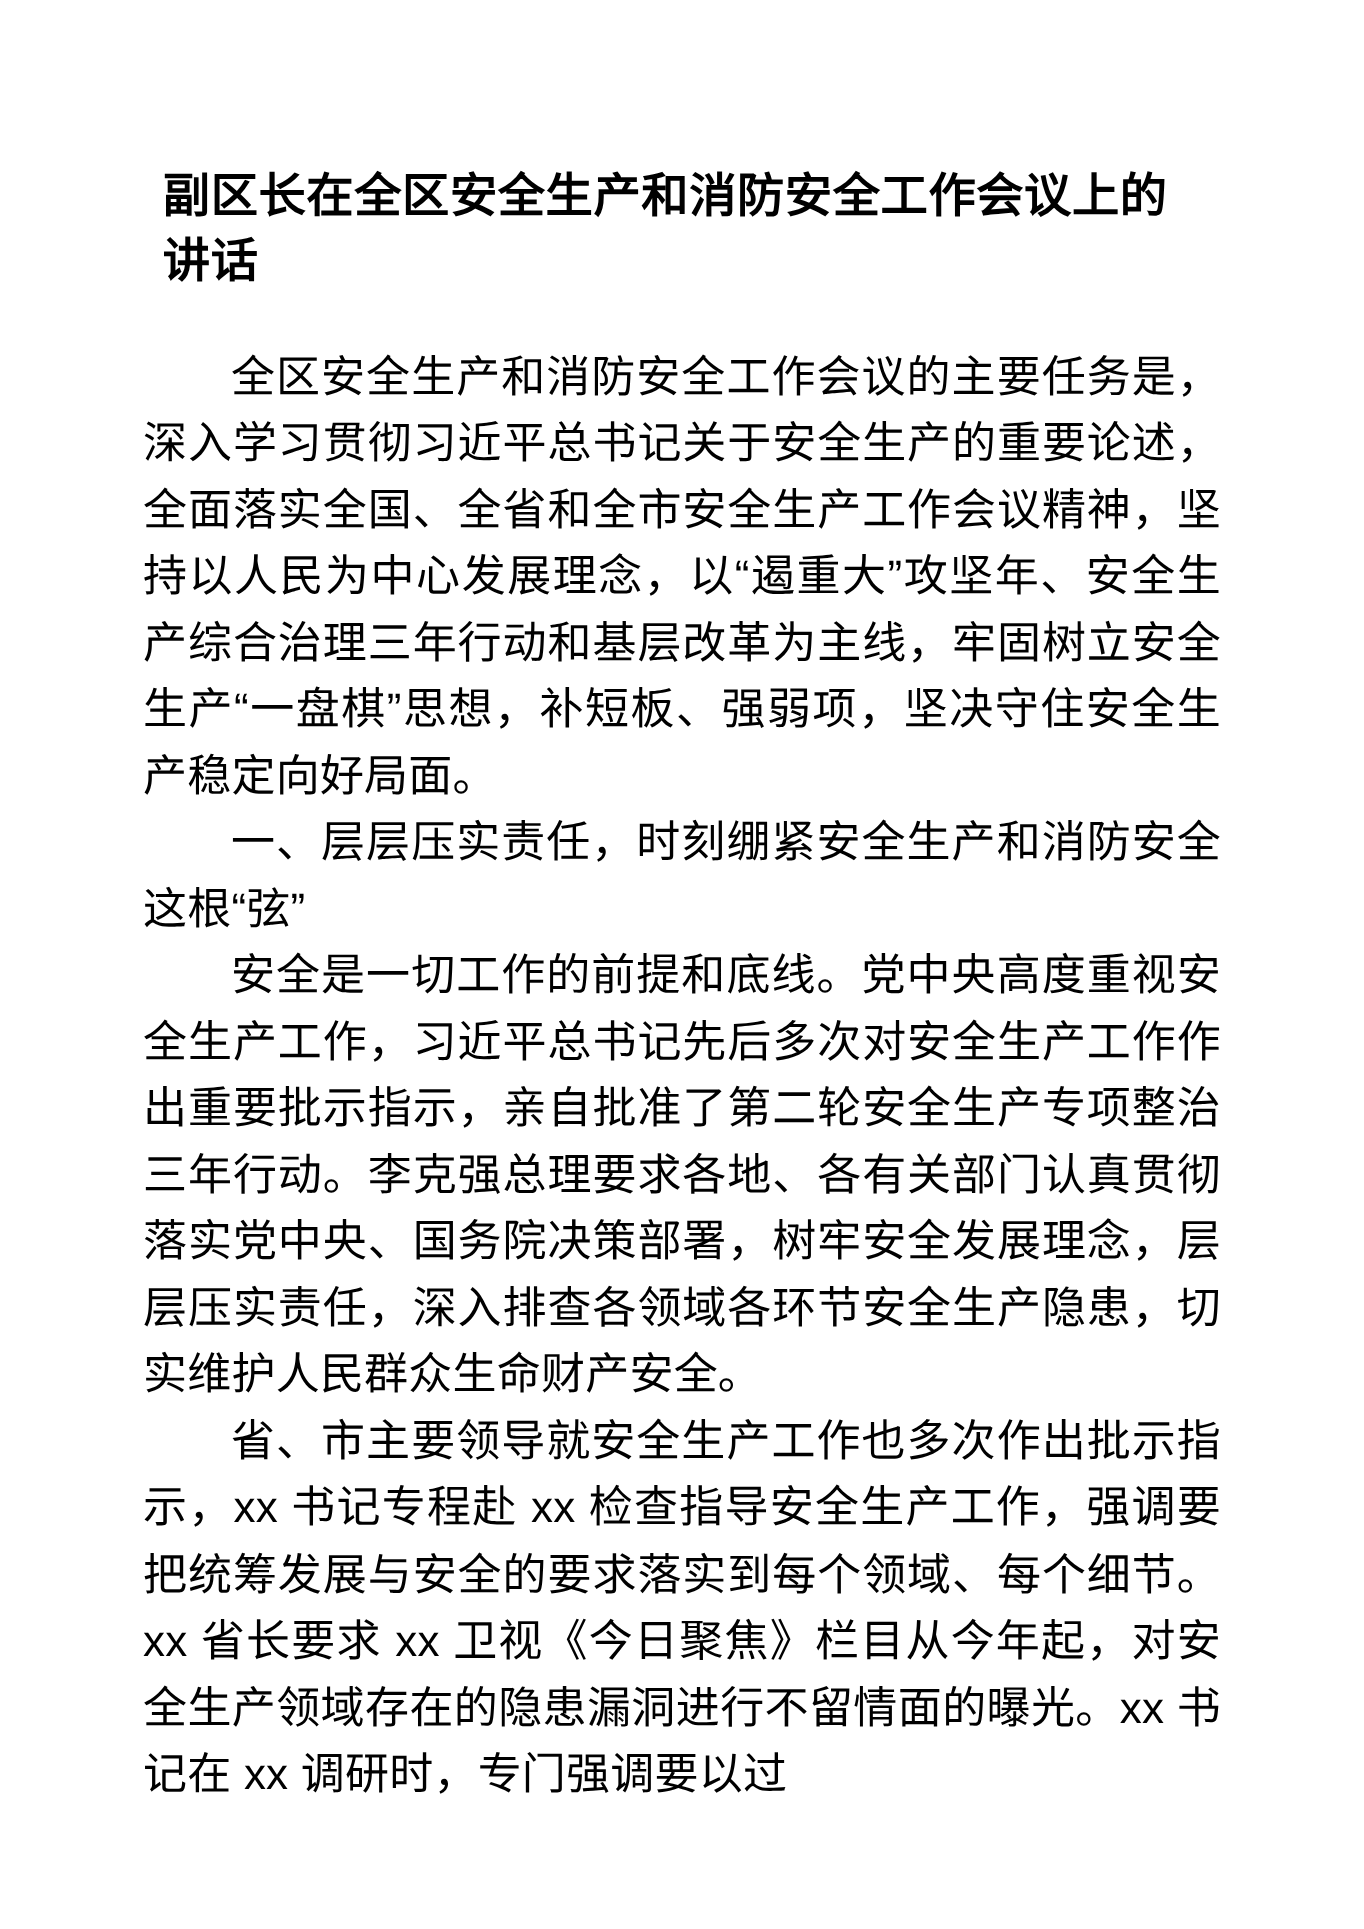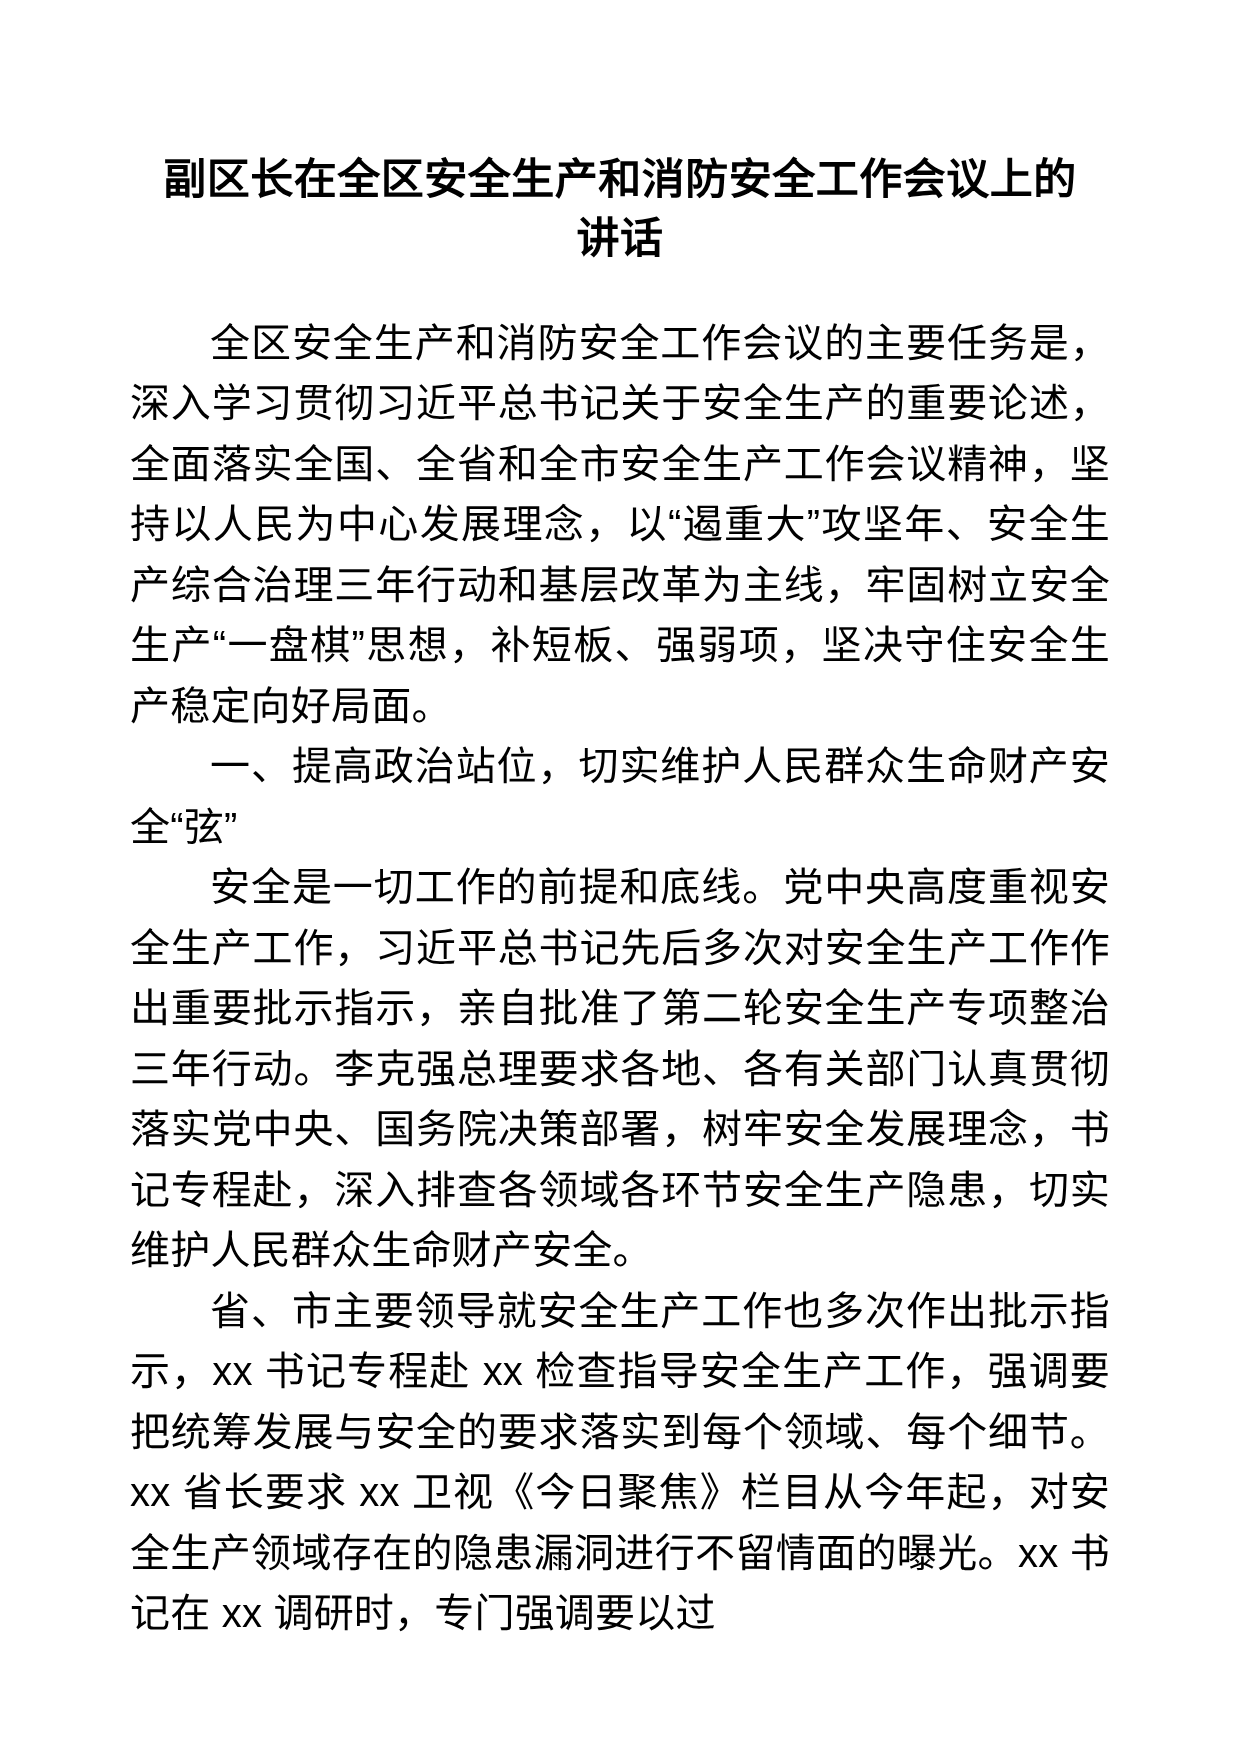--- a/index.html
+++ b/index.html
@@ -20,21 +20,21 @@
     width: 1240px;
     height: 1754px;
     background: #ffffff;
     box-sizing: border-box;
     padding: 150px 130px 0 130px;
   }
   .doc-title {
     font-size: 43px;
     font-weight: bold;
     line-height: 1.38;
-    text-align: center;
+    text-align: left;
     letter-spacing: 0.5px;
     margin: 0 0 44px 0;
     padding: 0 18px;
   }
   .body-block {
     font-size: 40px;
     line-height: 60.5px;
     text-align: justify;
     text-justify: inter-ideograph;
     letter-spacing: 0.2px;
@@ -52,19 +52,19 @@
 </style>
 </head>
 <body>
 
 <div class="page">
 
   <h1 class="doc-title">副区长在全区安全生产和消防安全工作会议上的讲话</h1>
 
   <p class="body-block indent">全区安全生产和消防安全工作会议的主要任务是，深入学习贯彻习近平总书记关于安全生产的重要论述，全面落实全国、全省和全市安全生产工作会议精神，坚持以人民为中心发展理念，以“遏重大”攻坚年、安全生产综合治理三年行动和基层改革为主线，牢固树立安全生产“一盘棋”思想，补短板、强弱项，坚决守住安全生产稳定向好局面。</p>
 
-  <p class="body-block heading-para">一、提高政治站位，切实维护人民群众生命财产安全“弦”</p>
+  <p class="body-block heading-para">一、层层压实责任，时刻绷紧安全生产和消防安全这根“弦”</p>
 
-  <p class="body-block indent">安全是一切工作的前提和底线。党中央高度重视安全生产工作，习近平总书记先后多次对安全生产工作作出重要批示指示，亲自批准了第二轮安全生产专项整治三年行动。李克强总理要求各地、各有关部门认真贯彻落实党中央、国务院决策部署，树牢安全发展理念，书记专程赴，深入排查各领域各环节安全生产隐患，切实维护人民群众生命财产安全。</p>
+  <p class="body-block indent">安全是一切工作的前提和底线。党中央高度重视安全生产工作，习近平总书记先后多次对安全生产工作作出重要批示指示，亲自批准了第二轮安全生产专项整治三年行动。李克强总理要求各地、各有关部门认真贯彻落实党中央、国务院决策部署，树牢安全发展理念，层层压实责任，深入排查各领域各环节安全生产隐患，切实维护人民群众生命财产安全。</p>
 
   <p class="body-block indent">省、市主要领导就安全生产工作也多次作出批示指示，xx 书记专程赴 xx 检查指导安全生产工作，强调要把统筹发展与安全的要求落实到每个领域、每个细节。xx 省长要求 xx 卫视《今日聚焦》栏目从今年起，对安全生产领域存在的隐患漏洞进行不留情面的曝光。xx 书记在 xx 调研时，专门强调要以过</p>
 
 </div>
 
 </body></html>

